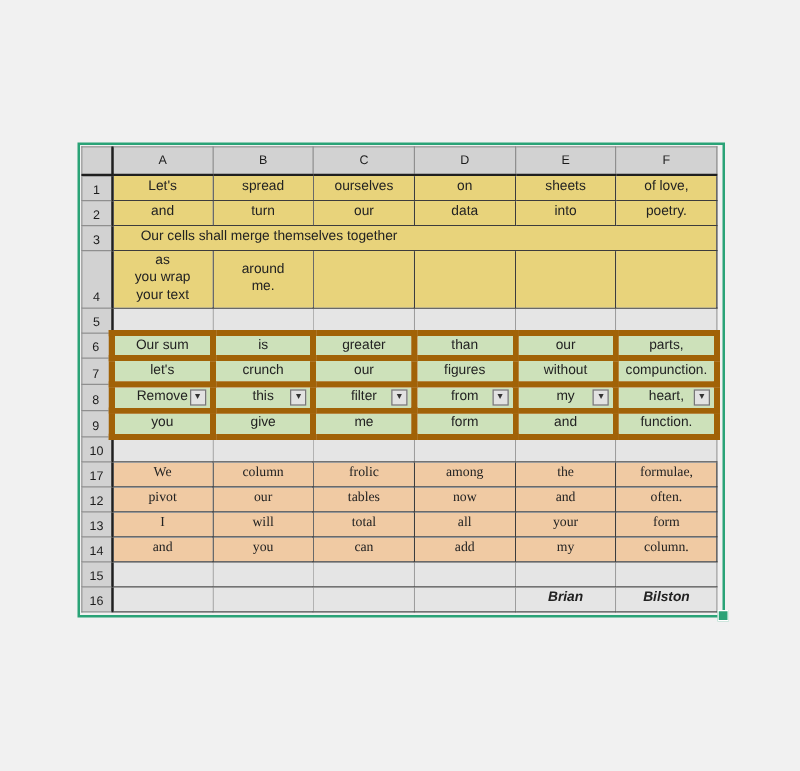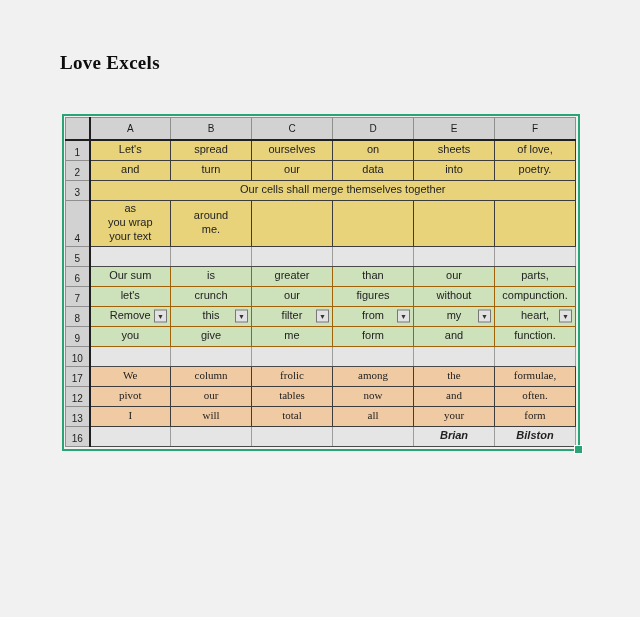--- a/index.html
+++ b/index.html
@@ -58,31 +58,31 @@
   td.cell {
     position: relative;
     text-align: center;
     vertical-align: middle;
     padding: 1px 2px;
     white-space: pre-line;
     line-height: 1.25;
     overflow: hidden;
   }
   tr.band-yellow td.cell { background: var(--yellow, #e8d37b); border: 1px solid #3c3c3c; }
-  tr.band-green  td.cell { background: var(--green,  #cde1ba); border: 1px solid #a16207; }
+  tr.band-green  td.cell { background: var(--green,  #cde1ba); border: 5px solid #a16207; }
   tr.band-orange td.cell { background: var(--orange, #f0caa3); border: 1px solid #3c3c3c; font-family: Liberation Serif, serif; }
   tr.band-empty  td.cell {
     background: var(--empty, #e5e5e5);
     border-top: 1px solid #4a4a4a;
     border-bottom: 1px solid #4a4a4a;
     border-left: 1px solid #9d9d9d;
     border-right: 1px solid #9d9d9d;
     font-weight: bold;
   }
-  td.merged { text-align: center; padding-left: 22px; }
+  td.merged { text-align: left; padding-left: 22px; }
   td.sig { font-style: italic; }
   .filter-btn {
     position: absolute;
     right: 3px;
     top: 50%;
     transform: translateY(-50%);
     width: 13px;
     height: 13px;
     background: #e2e2e2;
     border: 1px solid #777;
@@ -100,21 +100,20 @@
     width: 7px;
     height: 7px;
     background: var(--sel, #2aa377);
     border: 1px solid #ffffff;
   }
 </style>
 </head>
 <body>
 
 <div class="page">
-  <h1 class="page-title">Love Excels</h1>
 
   <div class="sheet-wrap">
     <table class="sheet">
       <colgroup>
           <col class="rownum-col">
           <col>
           <col>
           <col>
           <col>
           <col>
@@ -240,20 +239,38 @@
           </tr>
           <tr class="gridrow band-orange">
             <th class="rownum">13</th>
             <td class="cell"><span>I</span></td>
             <td class="cell"><span>will</span></td>
             <td class="cell"><span>total</span></td>
             <td class="cell"><span>all</span></td>
             <td class="cell"><span>your</span></td>
             <td class="cell"><span>form</span></td>
           </tr>
+          <tr class="gridrow band-orange">
+            <th class="rownum">14</th>
+            <td class="cell"><span>and</span></td>
+            <td class="cell"><span>you</span></td>
+            <td class="cell"><span>can</span></td>
+            <td class="cell"><span>add</span></td>
+            <td class="cell"><span>my</span></td>
+            <td class="cell"><span>column.</span></td>
+          </tr>
+          <tr class="gridrow band-empty">
+            <th class="rownum">15</th>
+            <td class="cell"><span></span></td>
+            <td class="cell"><span></span></td>
+            <td class="cell"><span></span></td>
+            <td class="cell"><span></span></td>
+            <td class="cell"><span></span></td>
+            <td class="cell"><span></span></td>
+          </tr>
           <tr class="gridrow band-empty">
             <th class="rownum">16</th>
             <td class="cell"><span></span></td>
             <td class="cell"><span></span></td>
             <td class="cell"><span></span></td>
             <td class="cell"><span></span></td>
             <td class="cell sig"><span>Brian</span></td>
             <td class="cell sig"><span>Bilston</span></td>
           </tr>
         </tbody>

